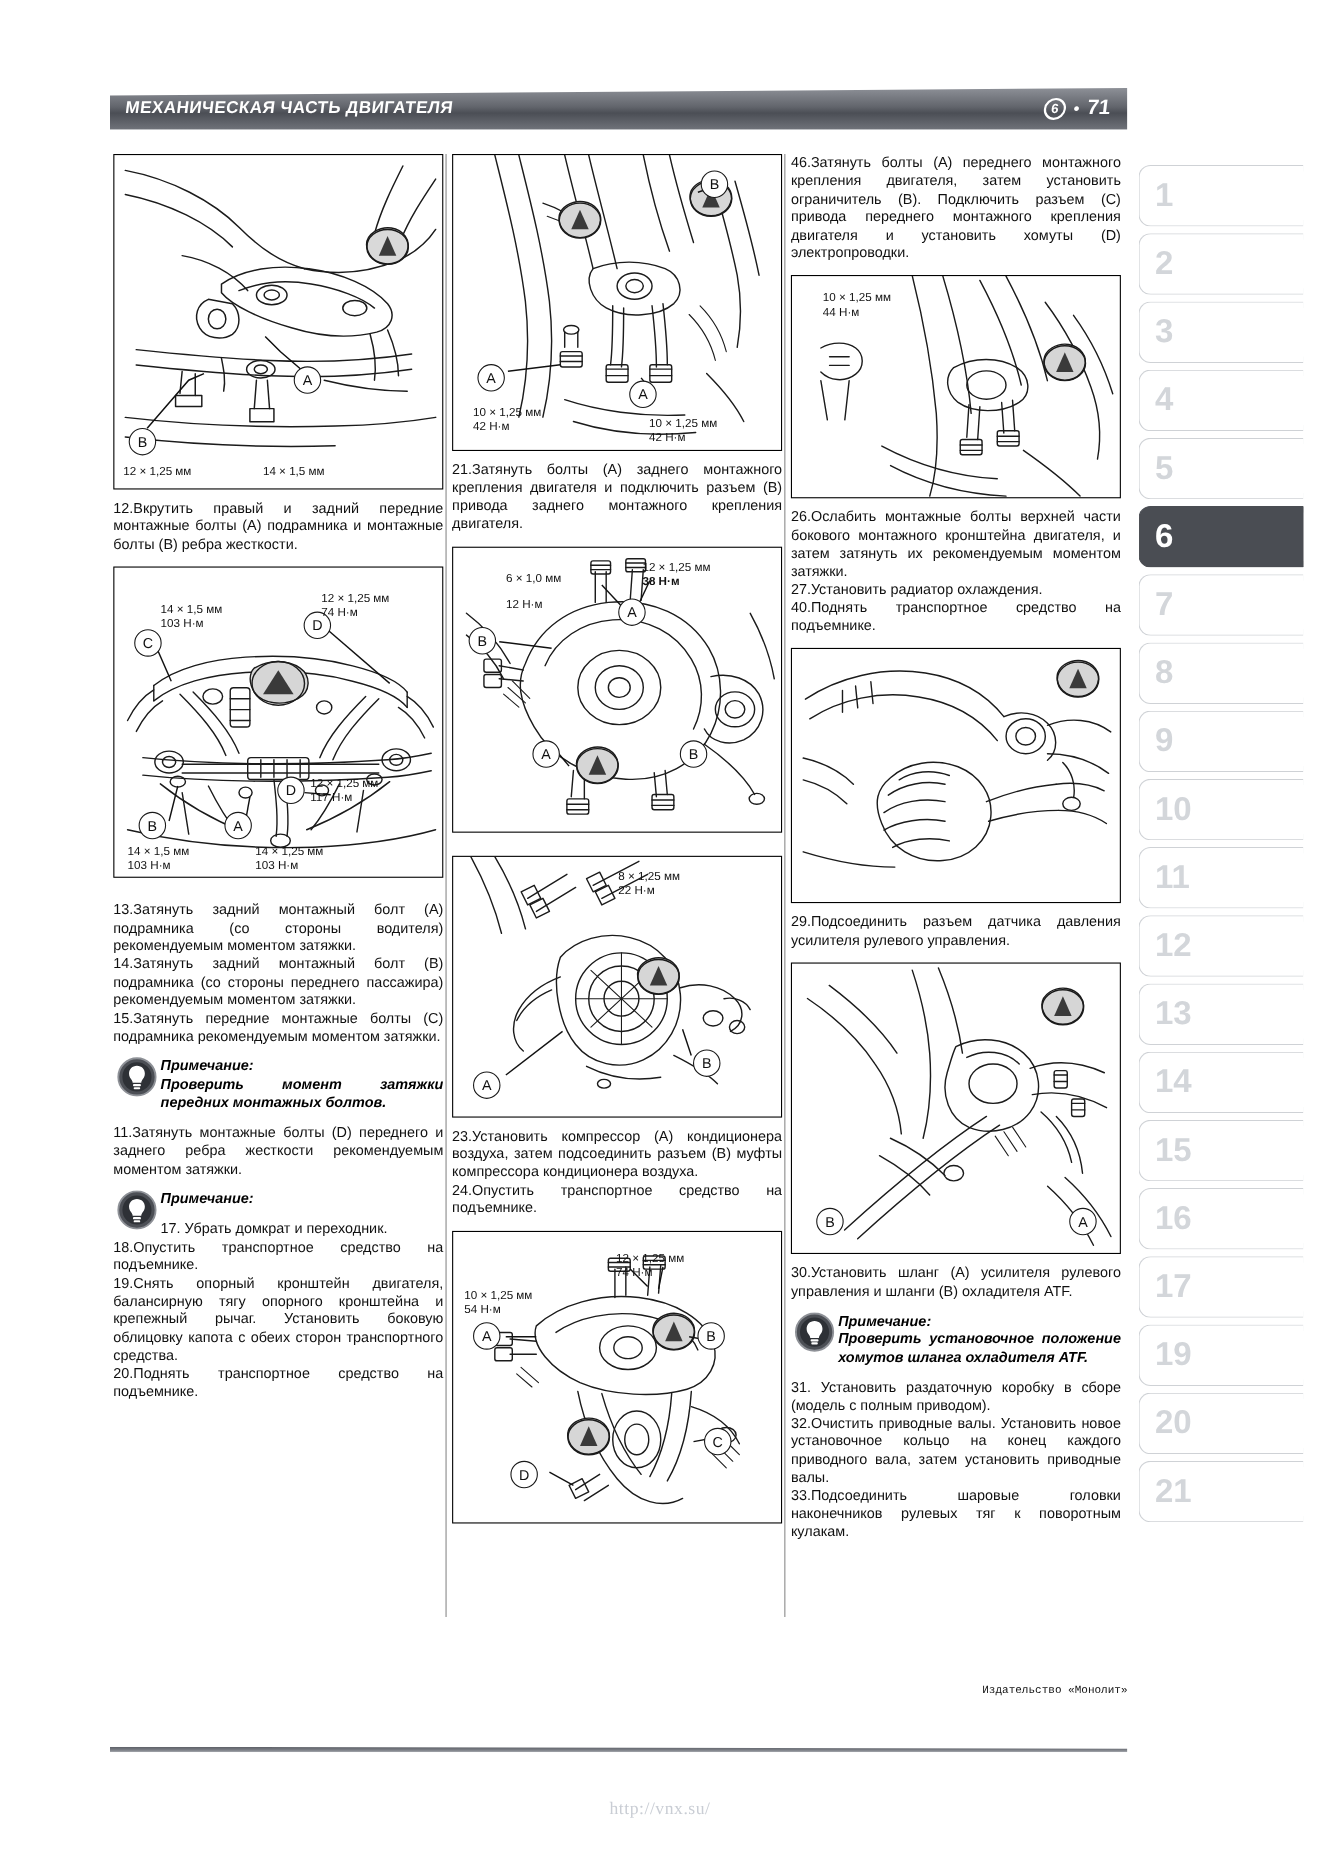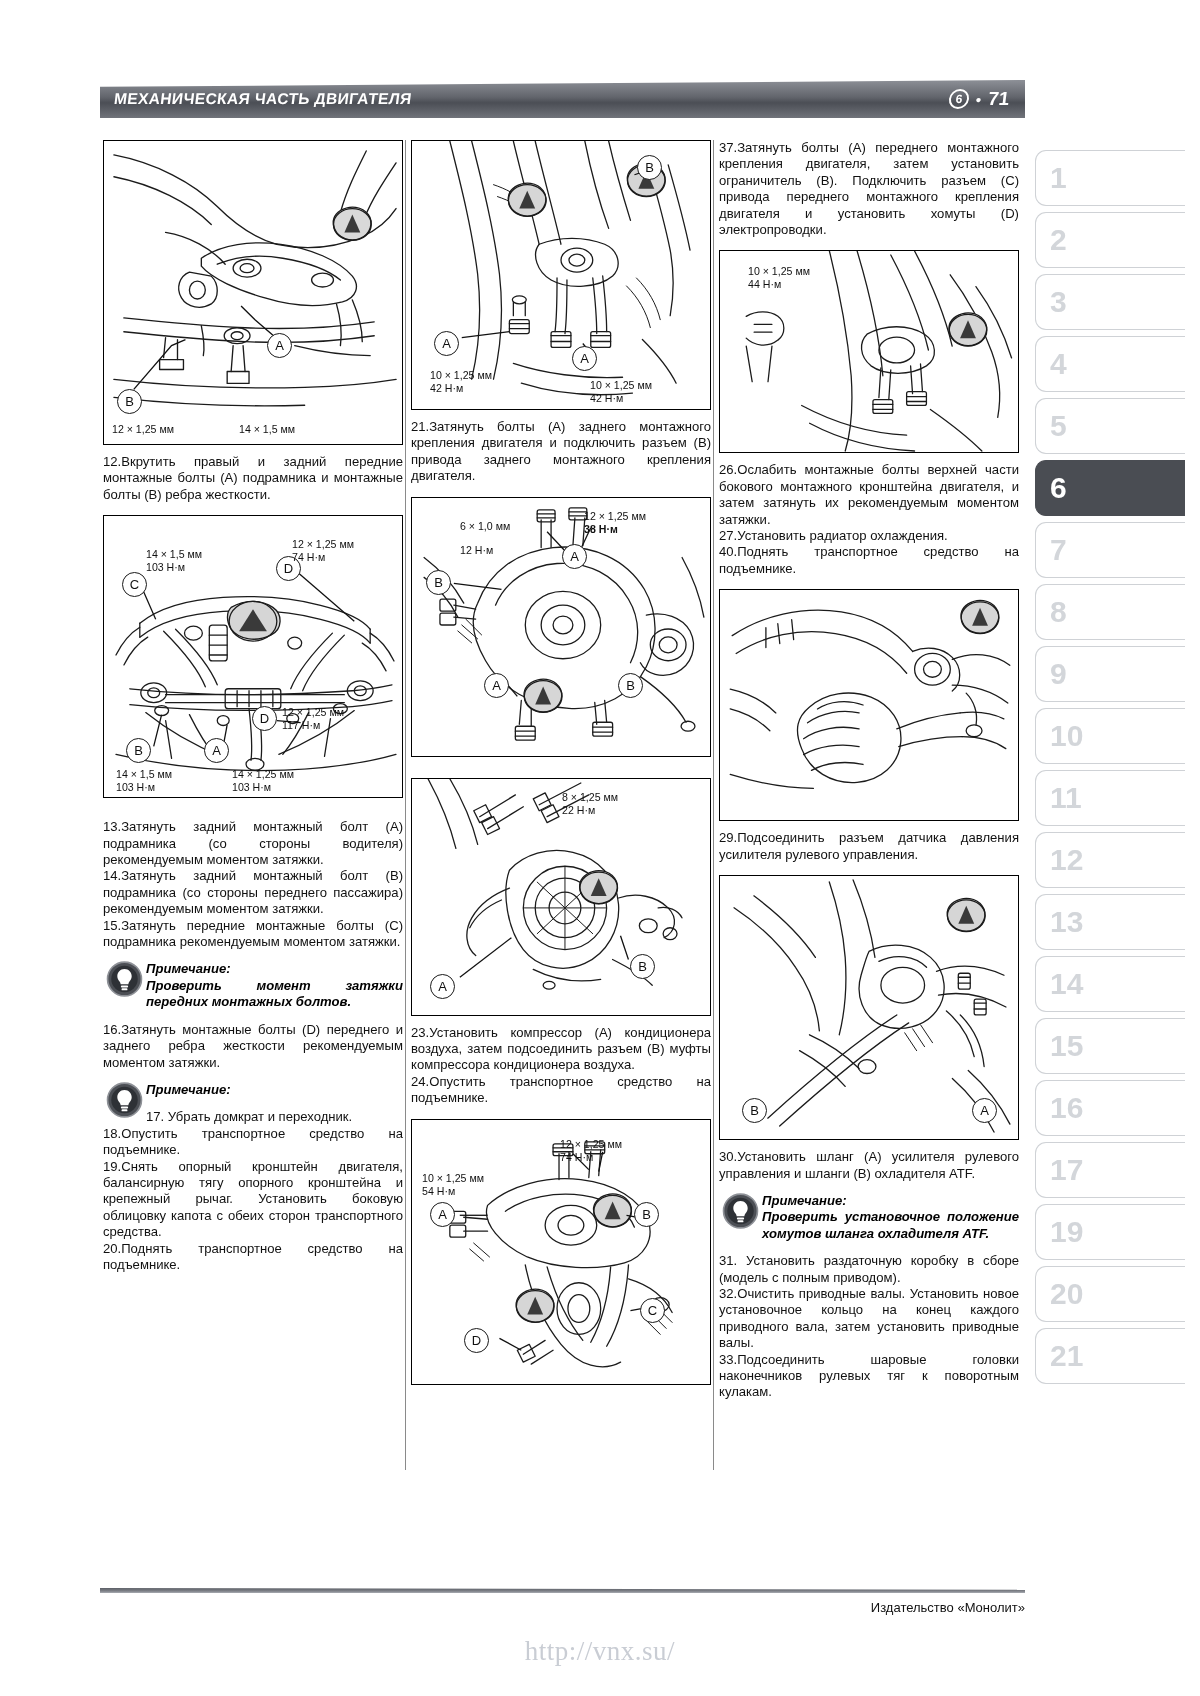--- a/index.html
+++ b/index.html
@@ -176,31 +176,32 @@
   
   .footer-rule {
     position: absolute;
     left: 100px; top: 1588px;
     width: 925px; height: 5px;
     background: linear-gradient(180deg, #5c5f66 0%, #7d8087 60%, #a9acb2 100%);
     clip-path: polygon(0 0, 100% 35%, 100% 100%, 0 100%);
   }
   .footer-text {
     position: absolute;
-    right: 175px; top: 1600px;
-    font-size: 13px;
+    right: 175px; top: 1532px;
+    font-size: 10px;
     color: #111;
+    font-family: Liberation Mono, monospace;
   }
   .watermark {
     position: absolute;
     left: 0; top: 1636px;
     width: 1200px;
     text-align: center;
     font-family: "Liberation Serif", serif;
-    font-size: 27px;
+    font-size: 16px;
     color: #c9cdd4;
     letter-spacing: 0.5px;
   }
 </style>
 </head>
 <body>
 
 <div class="page">
 
   <div class="header-bar">
@@ -369,21 +370,21 @@
           <circle cx="17" cy="17" r="16" fill="none" stroke="#8e9197" stroke-width="1.6"></circle>
           <path d="M17 7.5 c-4.1 0 -6.8 3.1 -6.8 6.8 c0 2.6 1.4 4.1 2.3 5.3 c0.6 0.9 0.8 1.6 0.8 2.4 l7.4 0 c0-0.8 0.2-1.5 0.8-2.4 c0.9-1.2 2.3-2.7 2.3-5.3 c0-3.7-2.7-6.8-6.8-6.8 z" fill="#ffffff"></path>
           <rect x="13.6" y="23.1" width="6.8" height="1.9" rx="0.8" fill="#ffffff"></rect>
           <rect x="14.2" y="25.8" width="5.6" height="1.8" rx="0.8" fill="#ffffff"></rect>
         </svg>
         <span>Примечание:</span><br>
         <span>Проверить момент затяжки передних монтажных болтов.</span>
       </div>
     </div>
 
-    <p class="step">16.Затянуть монтажные болты (D) переднего и заднего ребра жесткости рекомендуемым моментом затяжки.</p>
+    <p class="step">11.Затянуть монтажные болты (D) переднего и заднего ребра жесткости рекомендуемым моментом затяжки.</p>
 
     <div class="note-wrap">
       <div class="note-hang">
         <svg class="lead" viewBox="0 0 34 34">
           <circle cx="17" cy="17" r="16" fill="#4c4f55"></circle>
           <circle cx="17" cy="17" r="12.5" fill="#2e3136"></circle>
           <circle cx="17" cy="17" r="16" fill="none" stroke="#8e9197" stroke-width="1.6"></circle>
           <path d="M17 7.5 c-4.1 0 -6.8 3.1 -6.8 6.8 c0 2.6 1.4 4.1 2.3 5.3 c0.6 0.9 0.8 1.6 0.8 2.4 l7.4 0 c0-0.8 0.2-1.5 0.8-2.4 c0.9-1.2 2.3-2.7 2.3-5.3 c0-3.7-2.7-6.8-6.8-6.8 z" fill="#ffffff"></path>
           <rect x="13.6" y="23.1" width="6.8" height="1.9" rx="0.8" fill="#ffffff"></rect>
           <rect x="14.2" y="25.8" width="5.6" height="1.8" rx="0.8" fill="#ffffff"></rect>
@@ -645,21 +646,21 @@
       <div class="callout" style="left:52px;top:208px;">D</div>
       <div class="spec" style="left:148px;top:18px;">12 × 1,25 мм</div>
       <div class="spec" style="left:148px;top:31px;">74 Н·м</div>
       <div class="spec" style="left:10px;top:52px;">10 × 1,25 мм</div>
       <div class="spec" style="left:10px;top:65px;">54 Н·м</div>
     </div>
   </div>
 
   <div class="col col-right">
 
-    <p class="step">37.Затянуть болты (А) переднего монтажного крепления двигателя, затем установить ограничитель (B). Подключить разъем (C) привода переднего монтажного крепления двигателя и установить хомуты (D) электропроводки.</p>
+    <p class="step">46.Затянуть болты (А) переднего монтажного крепления двигателя, затем установить ограничитель (B). Подключить разъем (C) привода переднего монтажного крепления двигателя и установить хомуты (D) электропроводки.</p>
 
     <div class="para-gap"></div>
 
     <div class="figure" style="height:203px;">
       <svg class="fig-svg" viewBox="0 0 296 203">
         <g fill="none" stroke="#1b1b1b" stroke-width="1.3" stroke-linecap="round" stroke-linejoin="round">
           <path d="M108 0 C118 40 126 82 130 126 C132 156 130 182 124 202"></path>
           <path d="M136 0 C148 40 158 82 162 126"></path>
           <path d="M170 4 C186 34 200 66 208 100"></path>
           <path d="M194 0 C210 30 224 62 232 96"></path>

